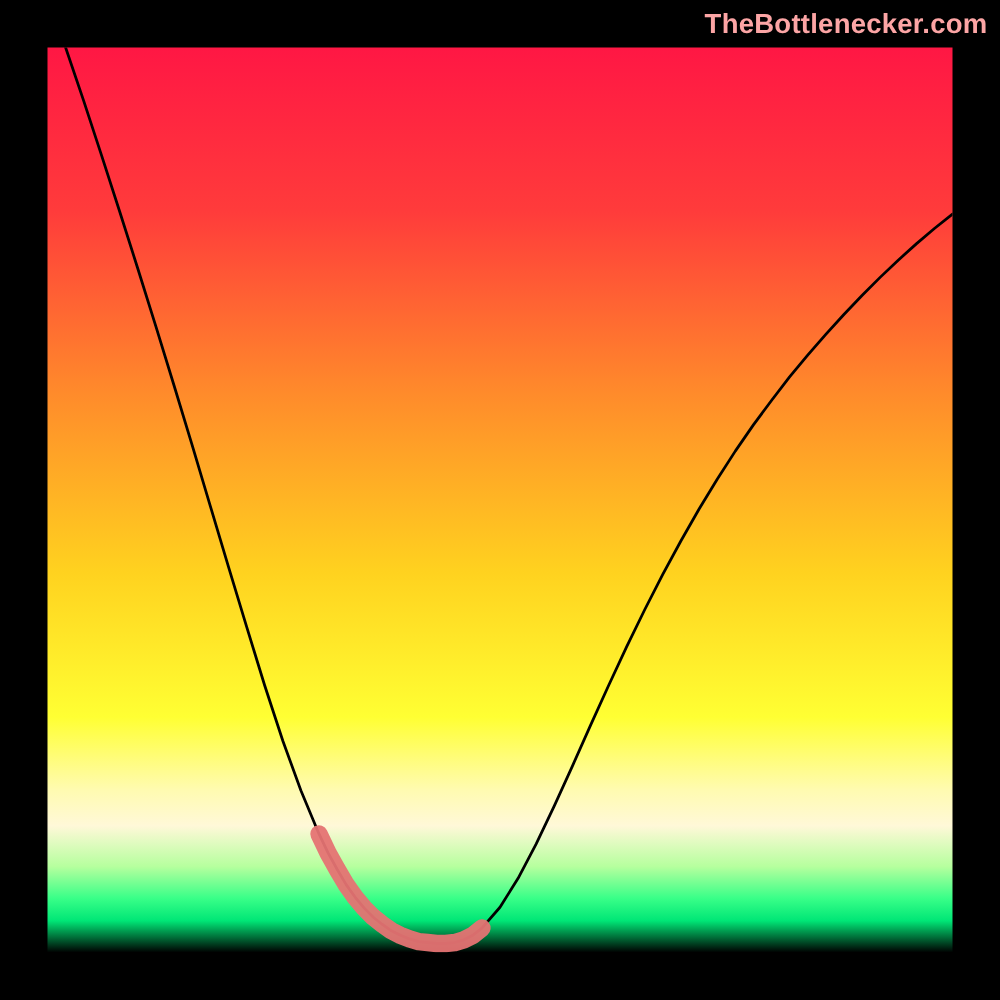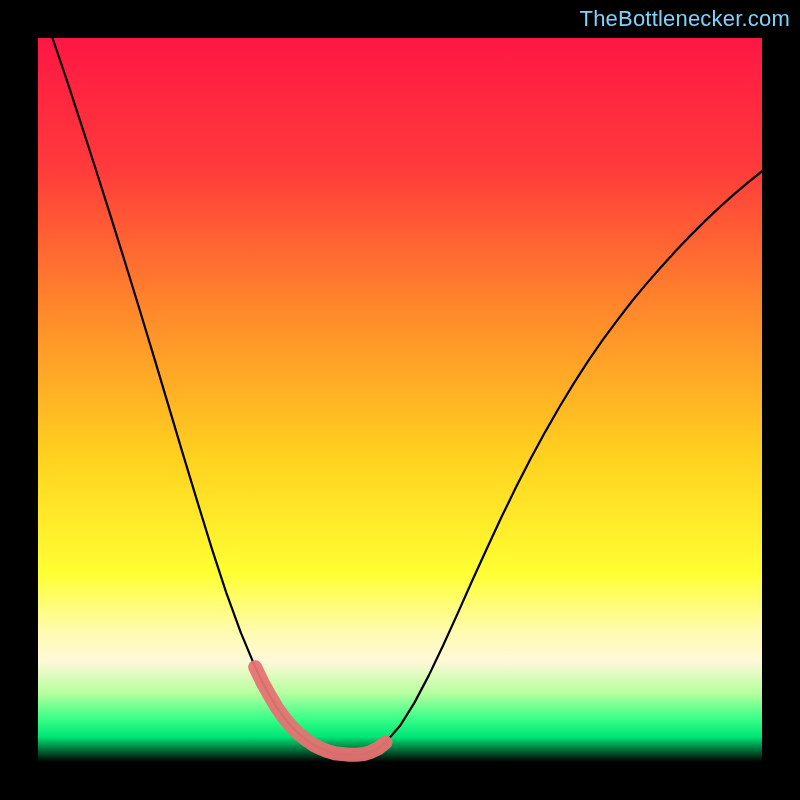--- a/index.html
+++ b/index.html
@@ -14,23 +14,23 @@
   .stage {
     position: relative;
     width: 800px;
     height: 800px;
     background: #000;
   }
   .watermark {
     position: absolute;
     top: 6px;
     right: 10px;
-    color: #7dd3fc;
+    color: #fca5a5;
     font-size: 22px;
-    font-weight: 400;
+    font-weight: 700;
     letter-spacing: 0.2px;
     z-index: 5;
   }
   svg.chart {
     position: absolute;
     left: 0;
     top: 0;
     width: 800px;
     height: 800px;
   }

